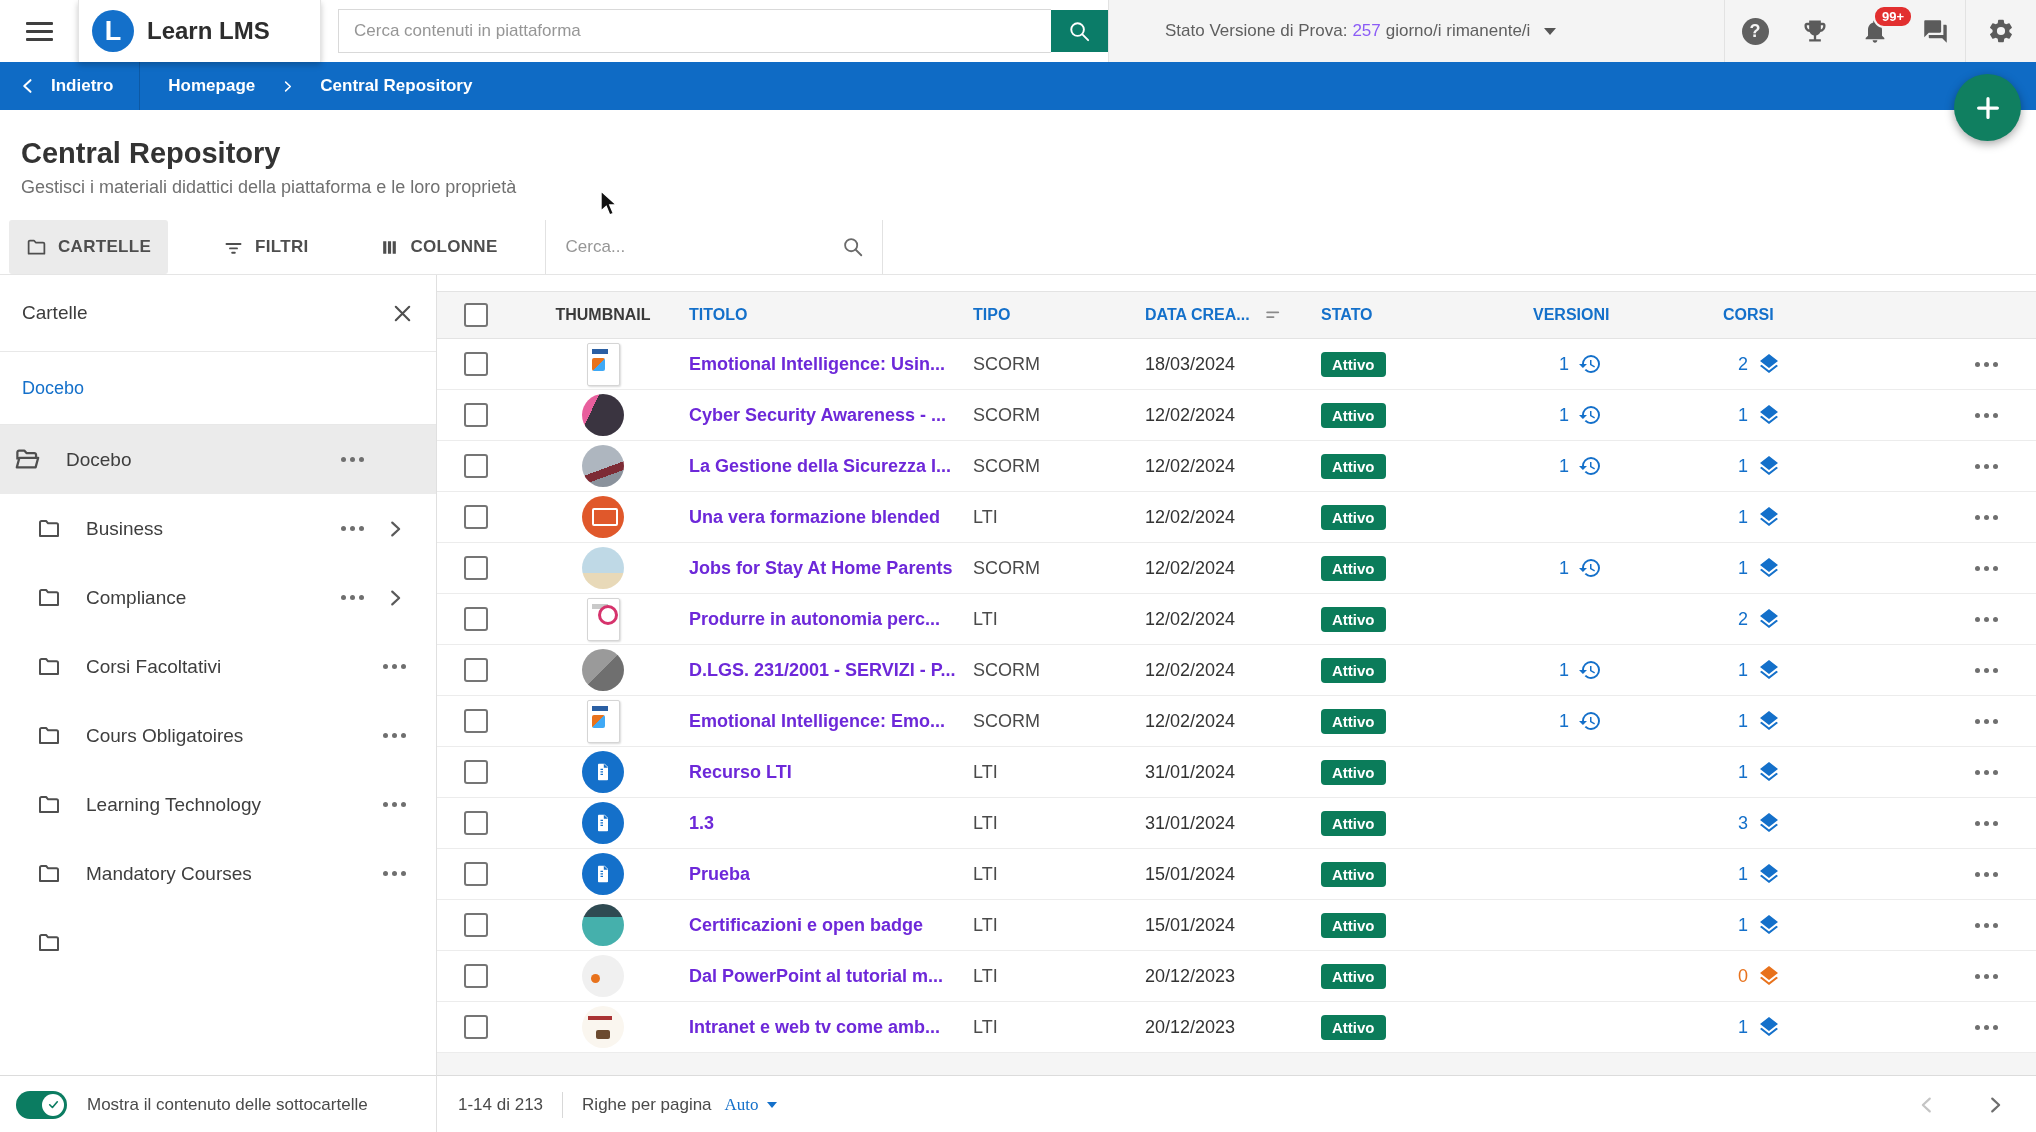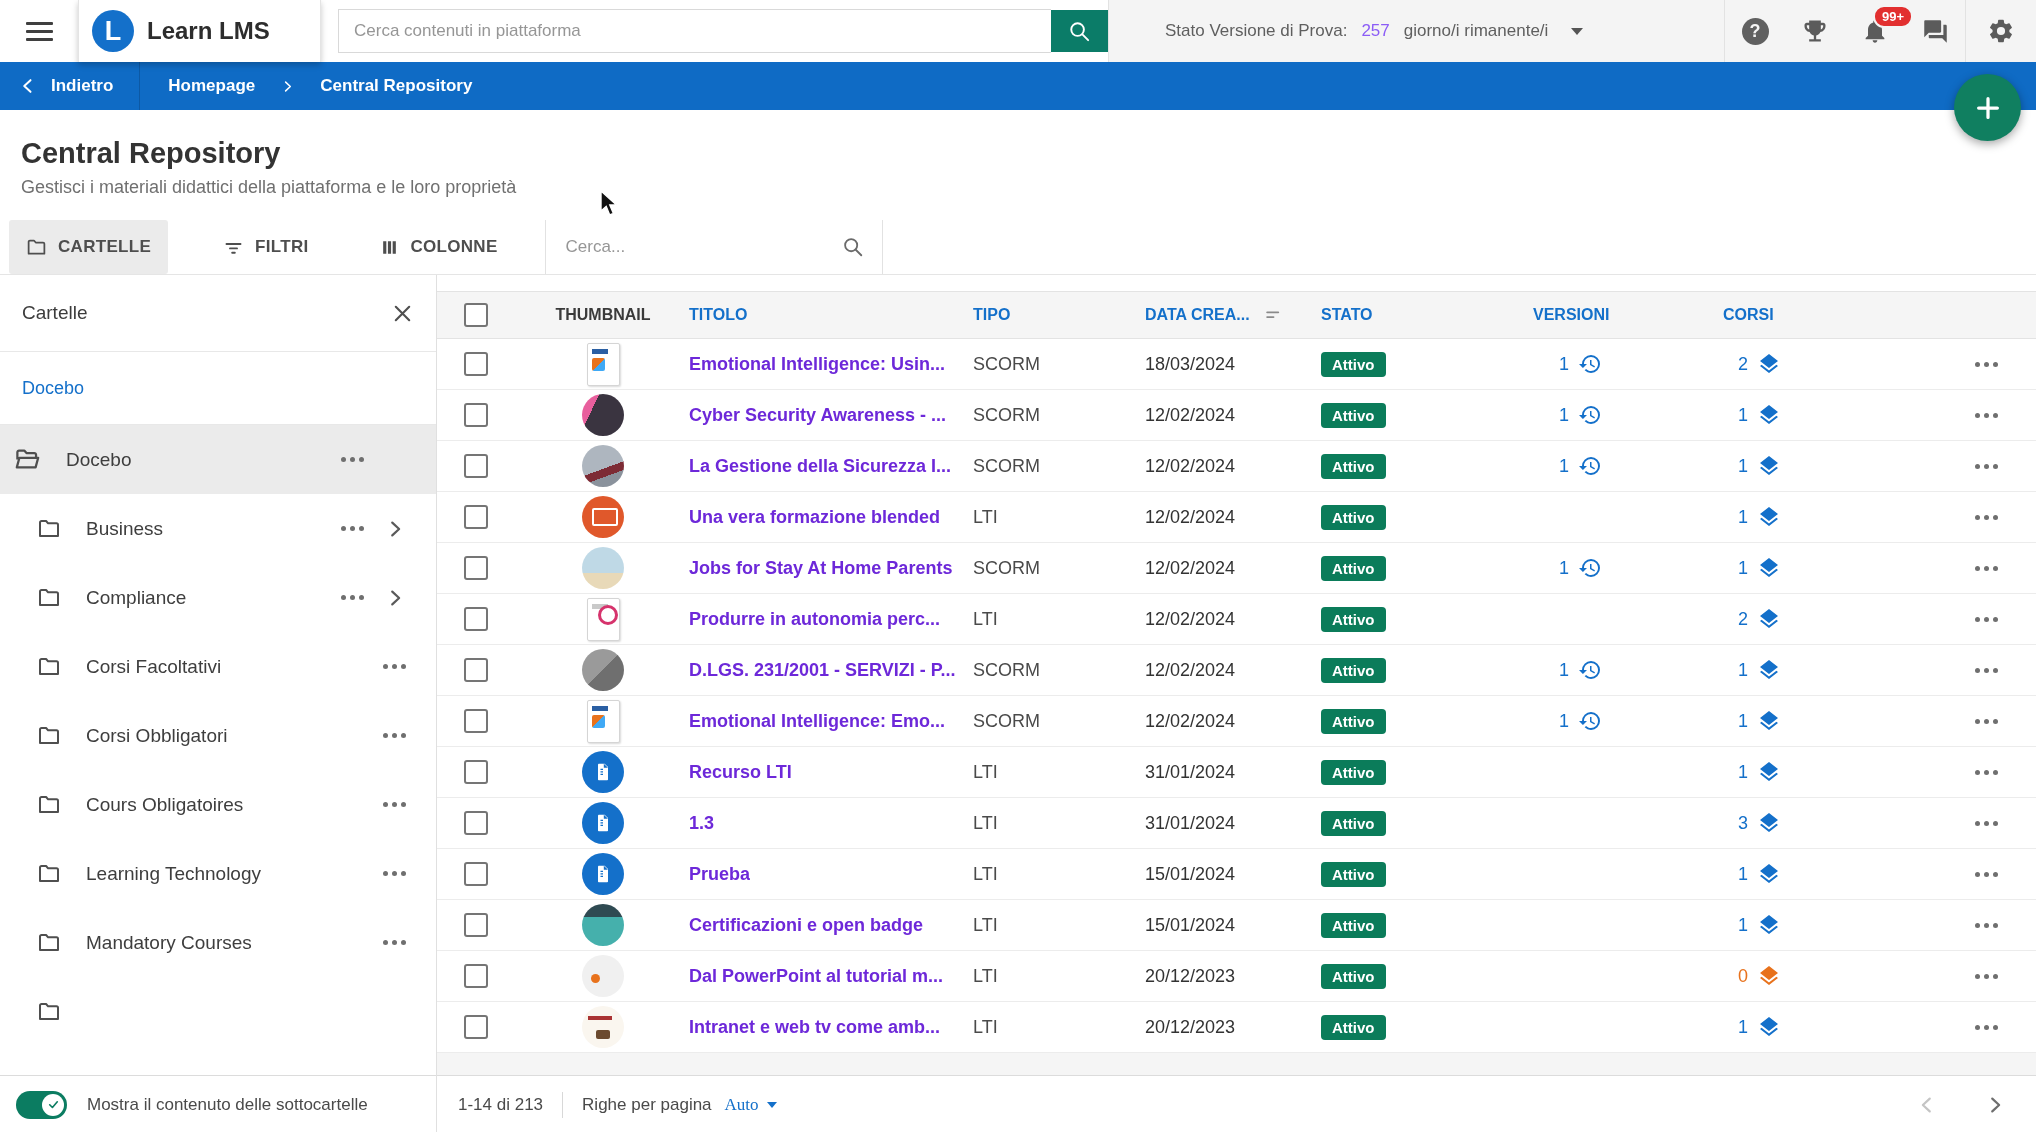--- a/index.html
+++ b/index.html
@@ -15,21 +15,21 @@
   .logo-circle{width:42px;height:42px;border-radius:50%;background:#1470ca;color:#fff;display:flex;
                align-items:center;justify-content:center;font-weight:bold;font-size:27px;}
   .logo-text{font-size:24px;font-weight:bold;color:#2d2d2d;white-space:nowrap;}
   .search-wrap{display:flex;align-items:center;margin-left:17px;}
   .search-input{width:682px;height:42px;border:1px solid #d9d9d9;border-right:none;padding:0 15px;
                 font-size:17px;color:#404040;outline:none;font-family:Liberation Sans, sans-serif;}
   input::placeholder{color:#969696;}
   .search-btn{width:57px;height:42px;background:#0b7c68;border:none;display:flex;align-items:center;
               justify-content:center;cursor:pointer;}
   .top-right{flex:1;background:#f4f4f4;border-left:1px solid #e2e2e2;display:flex;align-items:center;}
-  .status{display:flex;align-items:center;padding-left:56px;font-size:17px;color:#5f5f5f;gap:14px;white-space:nowrap;}
+  .status{display:flex;align-items:center;padding-left:56px;font-size:17px;color:#5f5f5f;gap:5px;white-space:nowrap;}
   .status .days{color:#8b5cf6;}
   .caret-down{width:0;height:0;border-left:6px solid transparent;border-right:6px solid transparent;
               border-top:7px solid #555;margin-left:9px;}
   .top-icons{margin-left:auto;display:flex;align-items:stretch;height:100%;}
   .seg-divider{width:1px;background:#e2e2e2;}
   .icon-btn{width:60px;display:flex;align-items:center;justify-content:center;color:#5b5b5b;cursor:pointer;position:relative;}
   .help-circle{width:27px;height:27px;border-radius:50%;background:#606060;display:flex;align-items:center;justify-content:center;}
   .help-circle::after{content:"?";color:#f4f4f4;font-weight:bold;font-size:18px;}
   .badge-99{position:absolute;top:5px;left:28px;background:#e22f2f;color:#fff;font-size:13px;font-weight:bold;
             padding:3px 7px;border-radius:11px;border:2px solid #f4f4f4;line-height:1;}
@@ -397,33 +397,20 @@
                 <i></i>
                 <i></i>
                 <i></i>
               </span>
             </span>
         </div>
         <div class="sb-row child">
           <svg class="sb-folder-ic" width="24" height="24">
               <use href="#i-folder"></use>
             </svg>
-          <span class="sb-label">Corsi Obbligatori</span>
-          <span class="sb-actions">
-              <span class="dots">
-                <i></i>
-                <i></i>
-                <i></i>
-              </span>
-            </span>
-        </div>
-        <div class="sb-row child">
-          <svg class="sb-folder-ic" width="24" height="24">
-              <use href="#i-folder"></use>
-            </svg>
           <span class="sb-label">Cours Obligatoires</span>
           <span class="sb-actions">
               <span class="dots">
                 <i></i>
                 <i></i>
                 <i></i>
               </span>
             </span>
         </div>
         <div class="sb-row child">

